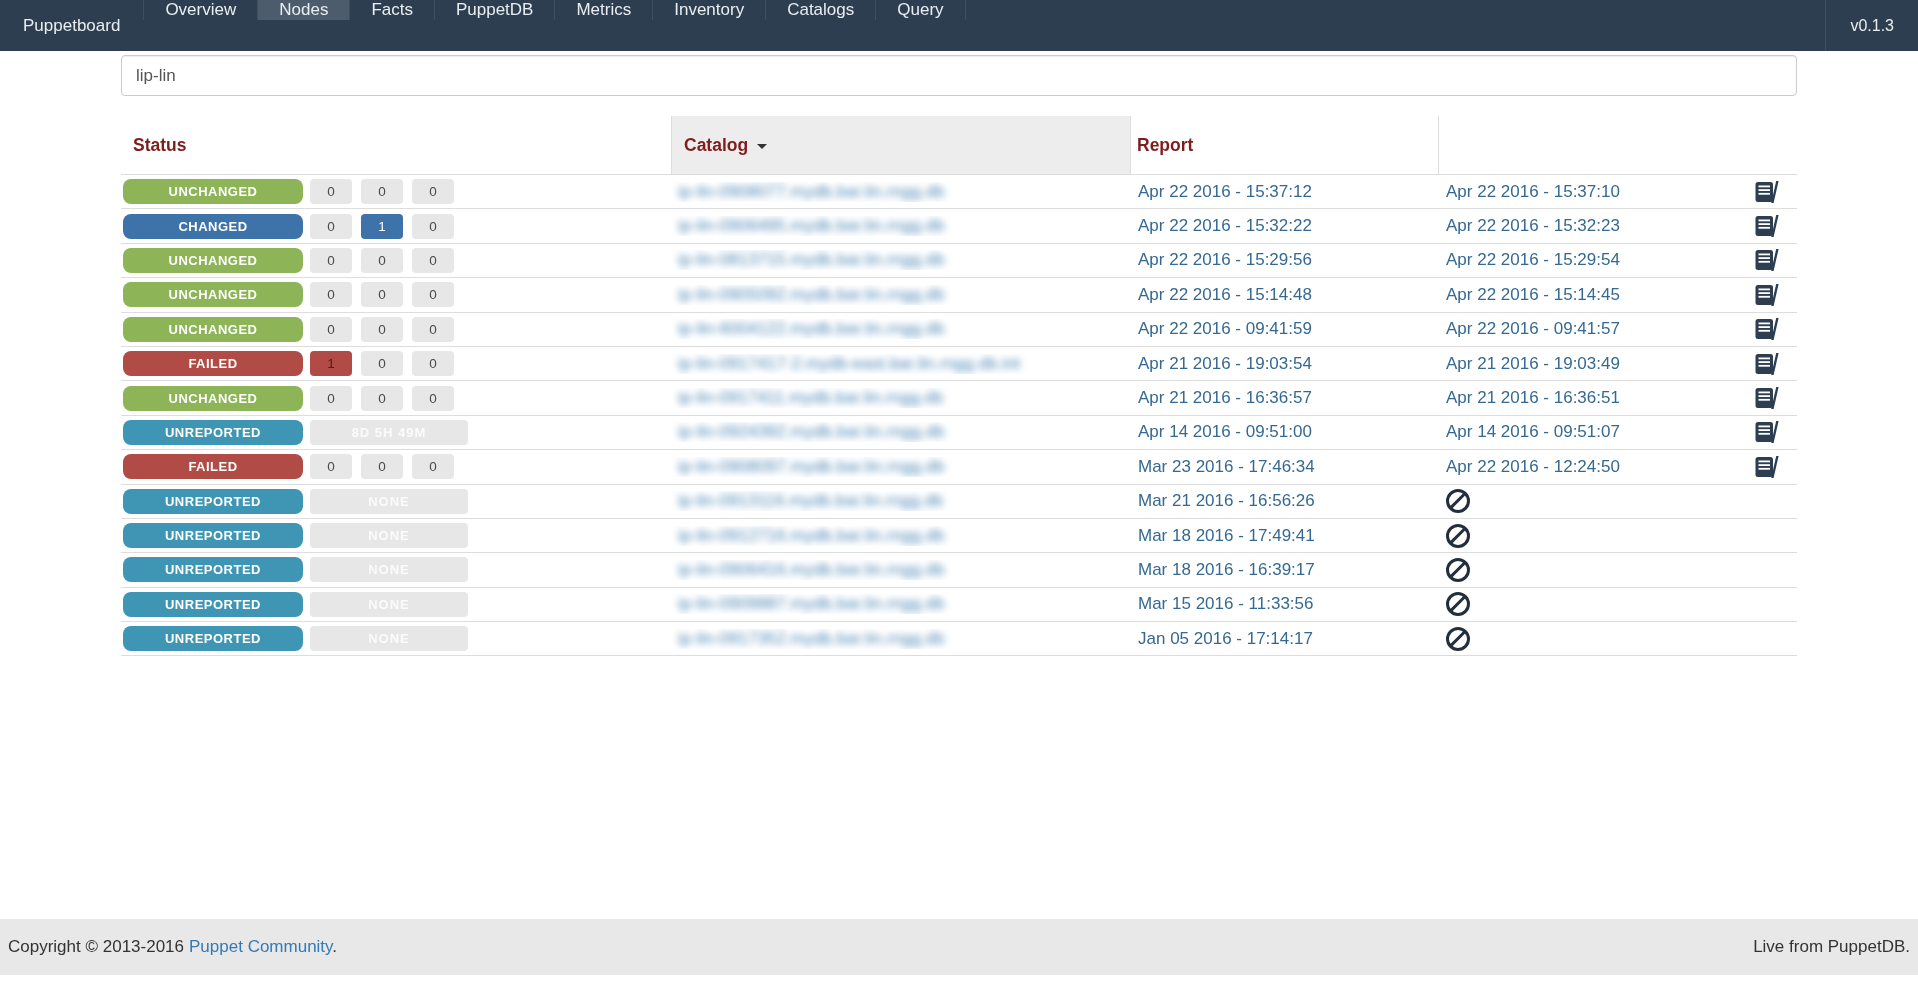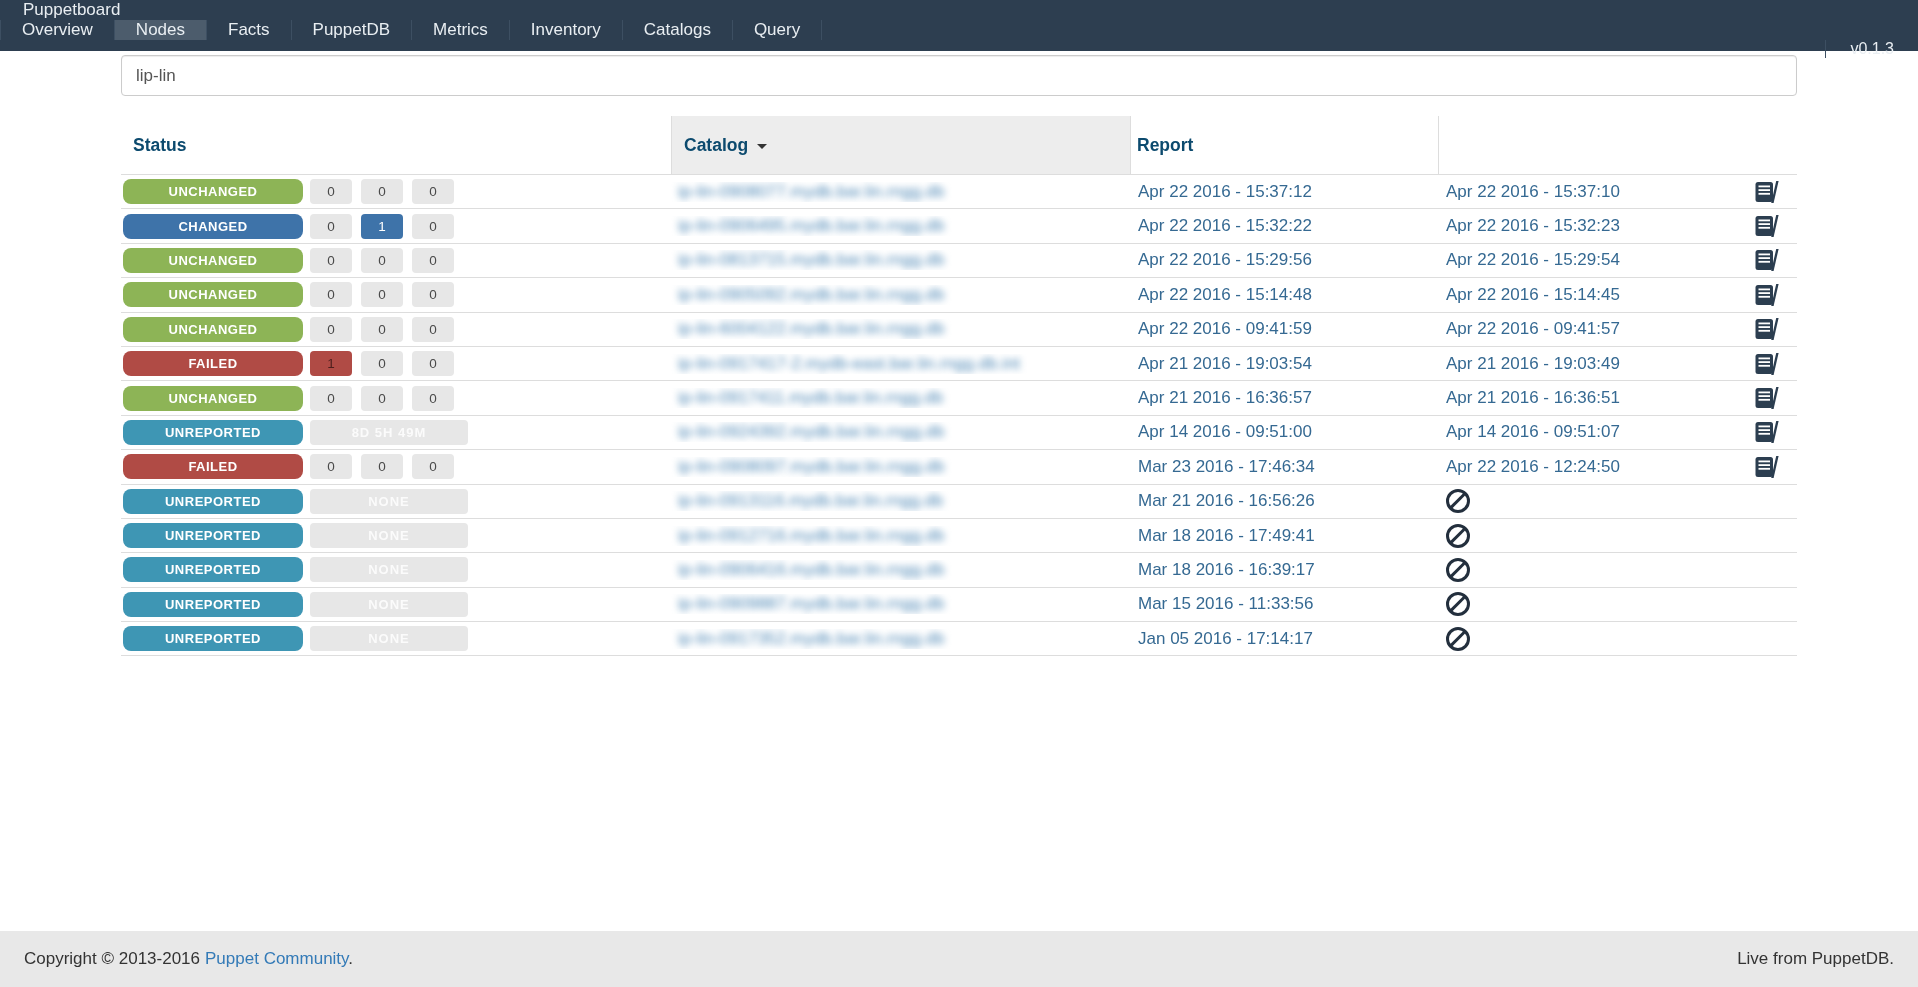--- a/index.html
+++ b/index.html
@@ -4,21 +4,21 @@
 <style>
   html,body{margin:0;padding:0;}
   body{
     width:1918px;height:987px;position:relative;overflow:hidden;
     background:#fff;color:#333;
     font-family:"Liberation Sans",sans-serif;
   }
   
   .navbar{
     height:51px;background:var(--navbar-bg,#2d3e50);
-    display:flex;align-items:stretch;font-size:17px;color:var(--navbar-text,#e9eef2);flex-direction:column;
+    display:flex;align-items:stretch;font-size:17px;color:var(--navbar-text,#e9eef2);
   }
   .nav-brand,.nav-item,.nav-version{
     display:flex;align-items:center;padding:0 21px;cursor:pointer;
     color:var(--navbar-text,#e9eef2);text-decoration:none;white-space:nowrap;
   }
   .nav-items{display:flex;align-items:flex-start;}
   .nav-item{border-left:1px solid #3d4f62;}
   .nav-brand{padding:0 23px;}
   .nav-items .nav-item:last-child{border-right:1px solid #3d4f62;}
   .nav-item.active{background:var(--navbar-active-bg,#4c5c6c);}
@@ -35,21 +35,21 @@
     border:1px solid #ccc;border-radius:4px;padding:0 14px;
     font-family:"Liberation Sans",sans-serif;font-size:17px;color:#555;
     box-shadow:inset 0 1px 1px rgba(0,0,0,0.075);outline:none;
   }
   
   .tbl{margin-top:20px;font-size:17px;}
   .thead,.tr{display:grid;grid-template-columns:550px 459px 308px 298px 61px;}
   .thead{height:58px;border-bottom:1px solid var(--row-border,#ddd);}
   .th{
     display:flex;align-items:center;height:100%;box-sizing:border-box;
-    font-weight:bold;font-size:17.5px;color:#0c4a6e;padding-left:12px;cursor:pointer;
+    font-weight:bold;font-size:17.5px;color:#7f1d1d;padding-left:12px;cursor:pointer;
   }
   .th + .th{border-left:1px solid var(--row-border,#ddd);}
   .th-hostname{padding-left:7px;}
   .th-catalog{background:var(--catalog-header-bg,#ededed);padding-left:12px;}
   .th-report{padding-left:6px;}
   .sort-caret{
     width:0;height:0;margin-left:9px;margin-top:2px;
     border-left:5px solid transparent;border-right:5px solid transparent;
     border-top:5px solid #333;
   }
@@ -80,23 +80,23 @@
     border-radius:50%;position:relative;display:inline-block;
   }
   .noreport::after{
     content:"";position:absolute;left:-1.5px;top:7px;width:20px;height:3.2px;
     background:#232f3d;transform:rotate(-45deg);
   }
   .td-icon{justify-content:center;}
   .book-btn{display:flex;align-items:center;cursor:pointer;background:none;border:none;padding:0;}
   
   .footer{
-    position:absolute;bottom:0;left:0;width:100%;height:56px;box-sizing:border-box;
+    position:absolute;bottom:12px;left:0;width:100%;height:56px;box-sizing:border-box;
     background:var(--footer-bg,#e8e8e8);display:flex;align-items:center;
-    justify-content:space-between;padding:0 24px;font-size:17px;color:#333;
+    justify-content:space-between;padding:0 8px;font-size:17px;color:#333;
   }
   .footer a{color:#337ab7;text-decoration:none;}
   .footer .pre{margin-right:5px;}
 </style>
 </head>
 <body>
 
 <nav class="navbar">
   <a class="nav-brand">Puppetboard</a>
   <div class="nav-items">

